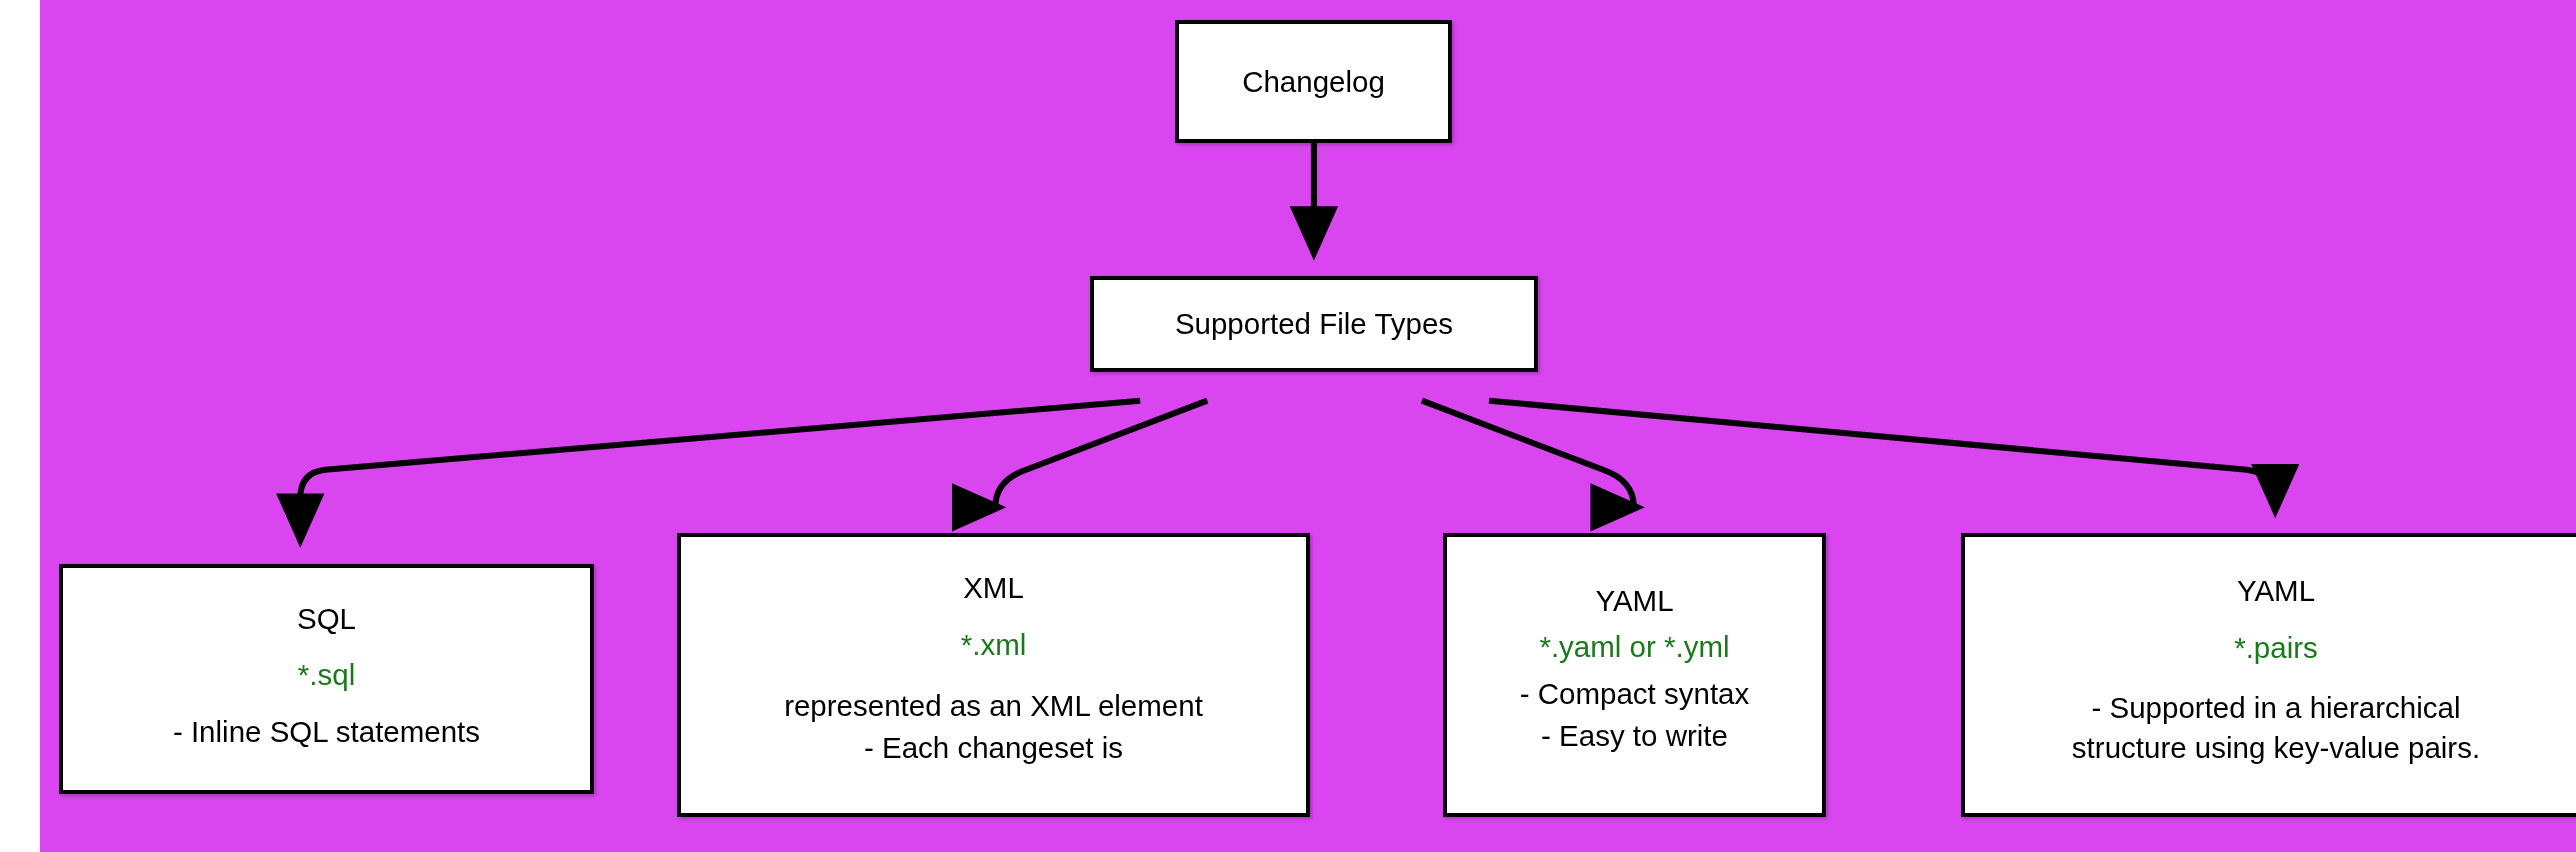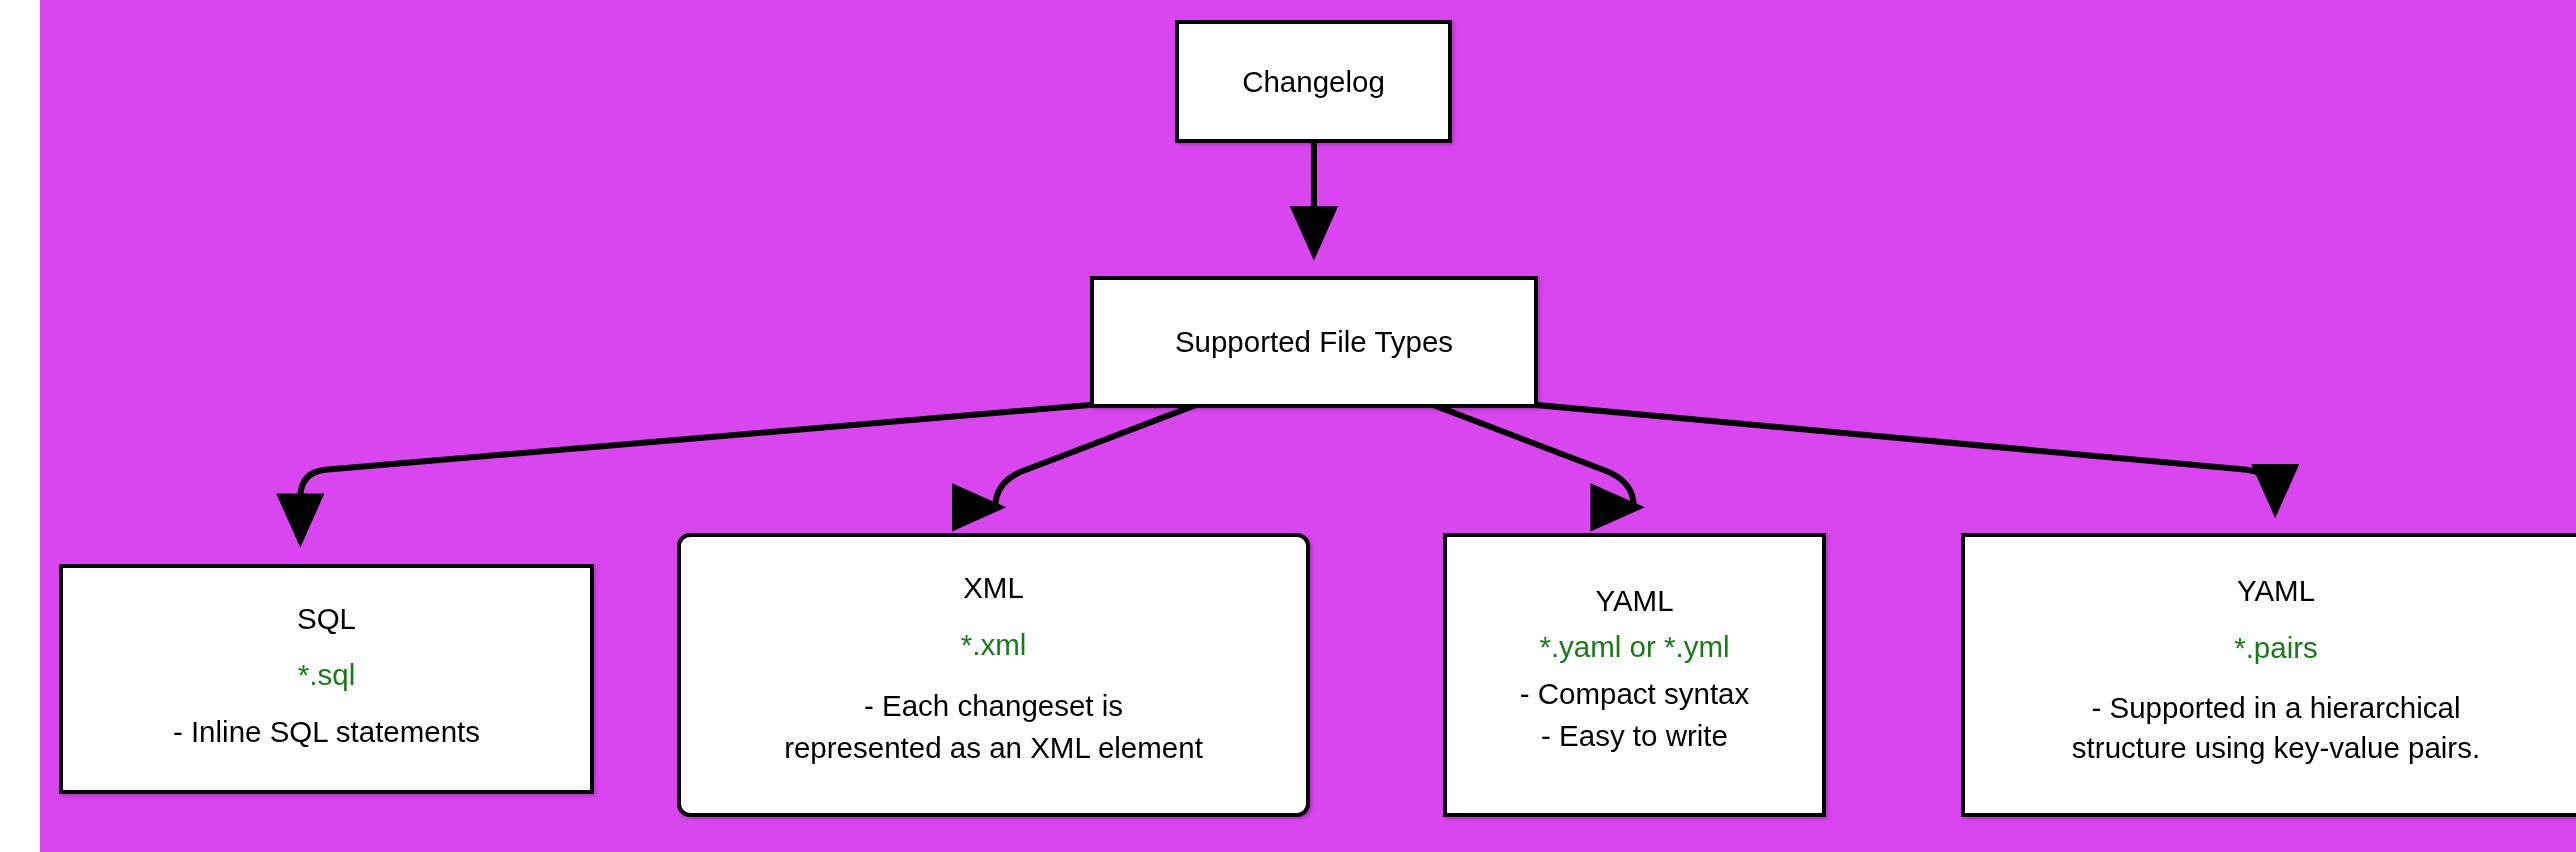--- a/index.html
+++ b/index.html
@@ -67,38 +67,37 @@
   #node-changelog {
     left: 1135px;
     top: 20px;
     width: 277px;
     height: 123px;
   }
   #node-supported {
     left: 1050px;
     top: 276px;
     width: 448px;
-    height: 132px;
+    height: 96px;
   }
 
   
   #node-sql {
     left: 19px;
     top: 564px;
     width: 535px;
     height: 230px;
     padding: 12px 6.7px 17.4px;
   }
   #node-xml {
     left: 637px;
     top: 533px;
     width: 633px;
     height: 284px;
     padding: 12px 6.7px 17.4px;
-    border-radius: 13px;
   }
   #node-yaml {
     left: 1403px;
     top: 533px;
     width: 383px;
     height: 284px;
     padding: 12px 6.7px 17.4px;
   }
   #node-json {
     left: 1921px;
@@ -157,22 +156,22 @@
     <div class="ext">*.sql</div>
     <div class="desc">
       <span class="desc-line">- Inline SQL statements</span>
     </div>
   </div>
 
   <div class="node" id="node-xml">
     <div class="title">XML</div>
     <div class="ext">*.xml</div>
     <div class="desc">
+      <span class="desc-line">represented as an XML element</span>
       <span class="desc-line">- Each changeset is</span>
-      <span class="desc-line">represented as an XML element</span>
     </div>
   </div>
 
   <div class="node" id="node-yaml">
     <div class="title">YAML</div>
     <div class="ext">*.yaml or *.yml</div>
     <div class="desc">
       <span class="desc-line">- Compact syntax</span>
       <span class="desc-line">- Easy to write</span>
     </div>

